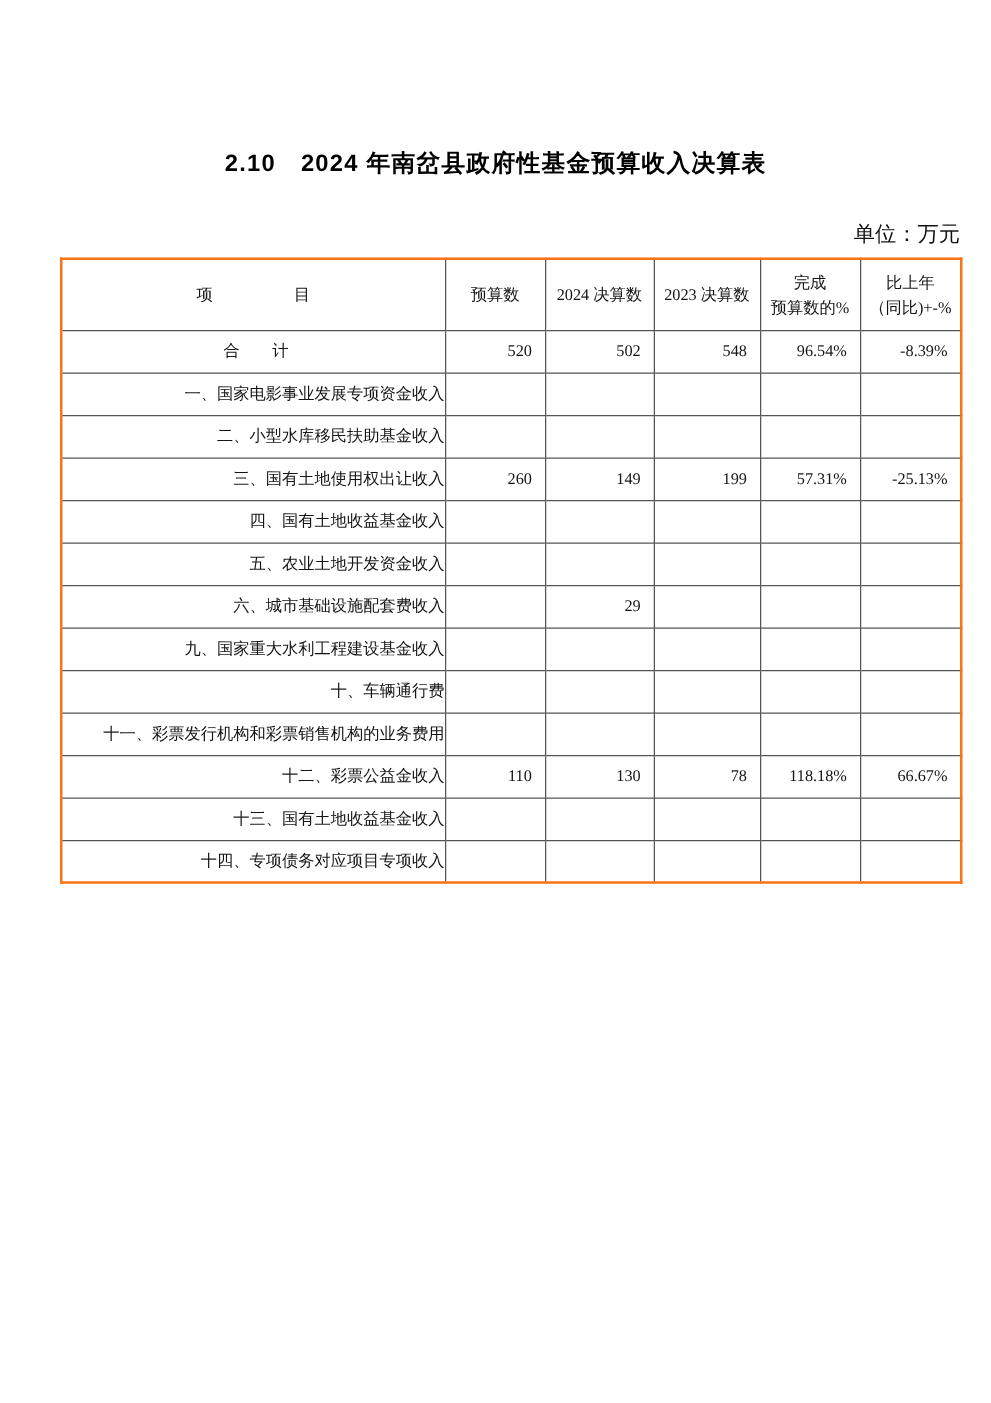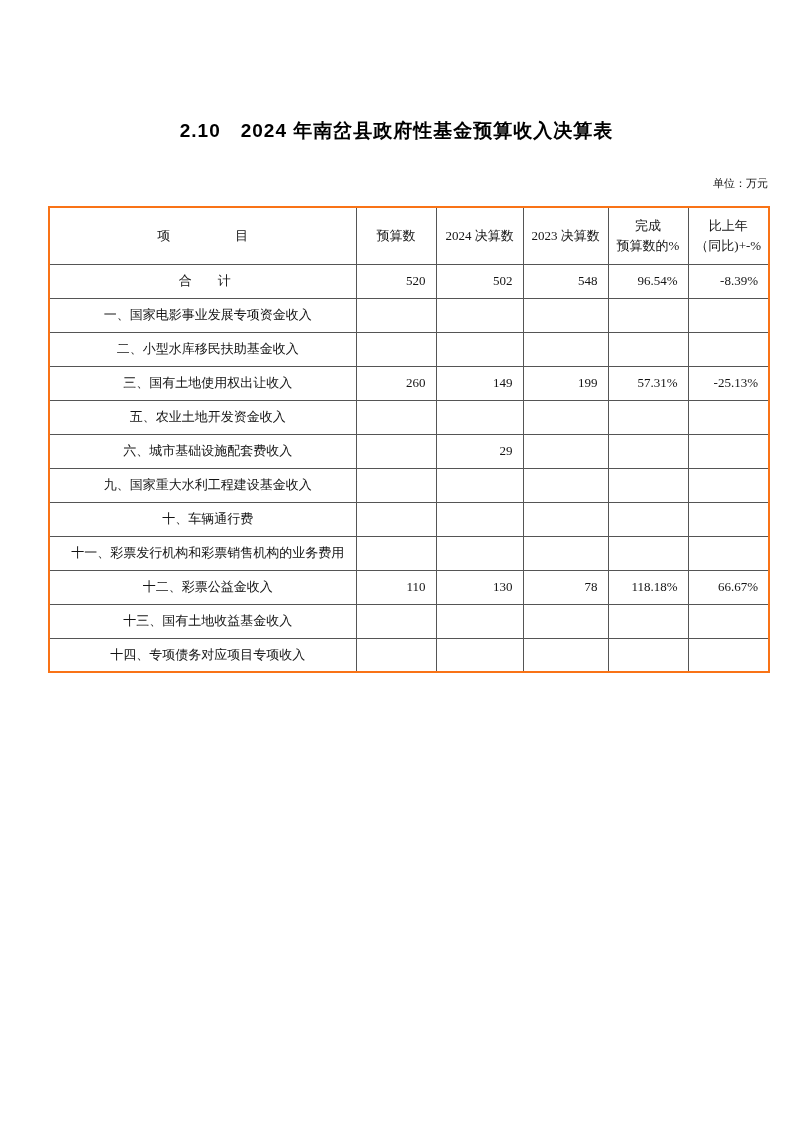--- a/index.html
+++ b/index.html
@@ -19,21 +19,21 @@
     font-family: "Liberation Sans", "DejaVu Sans", sans-serif;
     font-weight: bold;
     font-size: 19px;
     letter-spacing: 1px;
     color: #000;
   }
 
   .unit-label {
     position: absolute;
     top: 176px; right: 25px;
-    font-size: 11px;
+    font-size: 17px;
     color: #111;
   }
 
   table.budget {
     position: absolute;
     left: 48px; top: 206px;
     width: 720px;
     border-collapse: collapse;
     table-layout: fixed;
     font-size: 13px;
@@ -46,21 +46,21 @@
   table.budget { border: 2px solid #f97316; }
   table.budget thead th {
     height: 57px;
     font-weight: normal;
     text-align: center;
     vertical-align: middle;
     white-space: pre-line;
     line-height: 1.55;
   }
   table.budget tbody td { height: 34px; vertical-align: middle; }
-  td.label { text-align: center; padding-left: 10px; }
+  td.label { text-align: right; padding-left: 10px; }
   td.label.center { text-align: center; padding-left: 4px; }
   td.num { text-align: right; padding-right: 10px; font-family: "Liberation Serif", "DejaVu Serif", serif; }
 
   .page-number {
     position: absolute;
     top: 1040px; left: 0; width: 100%;
     text-align: center;
     font-size: 16px;
     color: #6d28d9;
     letter-spacing: 2px;
@@ -123,20 +123,28 @@
         </tr>
         <tr>
           <td class="label">三、国有土地使用权出让收入</td>
           <td class="num">260</td>
           <td class="num">149</td>
           <td class="num">199</td>
           <td class="num">57.31%</td>
           <td class="num">-25.13%</td>
         </tr>
         <tr>
+          <td class="label">四、国有土地收益基金收入</td>
+          <td class="num"></td>
+          <td class="num"></td>
+          <td class="num"></td>
+          <td class="num"></td>
+          <td class="num"></td>
+        </tr>
+        <tr>
           <td class="label">五、农业土地开发资金收入</td>
           <td class="num"></td>
           <td class="num"></td>
           <td class="num"></td>
           <td class="num"></td>
           <td class="num"></td>
         </tr>
         <tr>
           <td class="label">六、城市基础设施配套费收入</td>
           <td class="num"></td>

